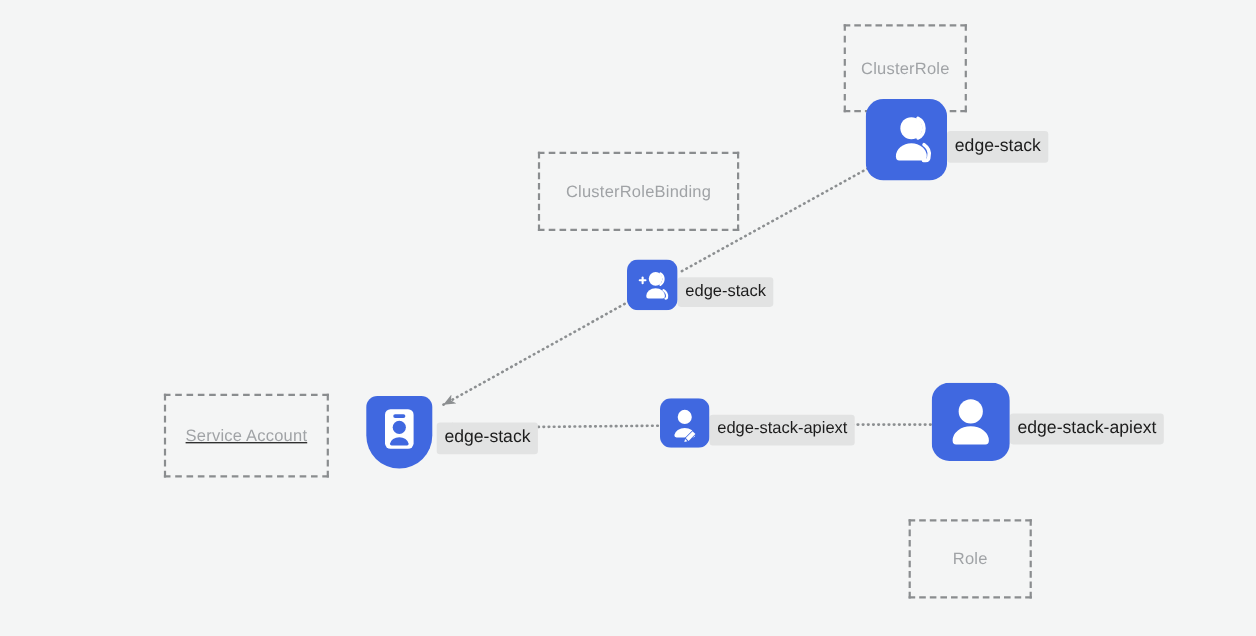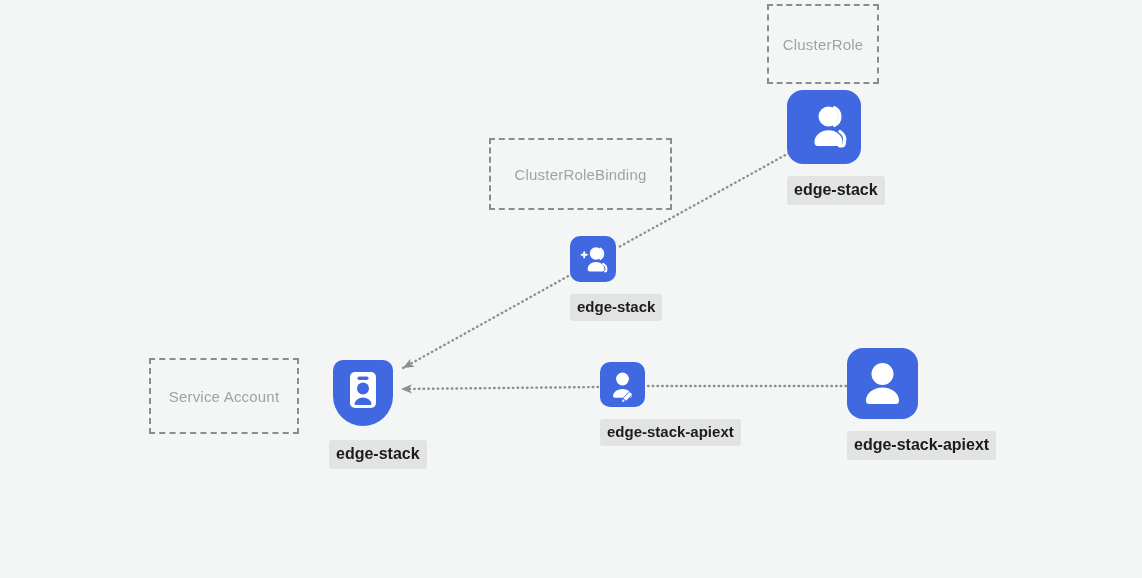--- a/index.html
+++ b/index.html
@@ -41,22 +41,22 @@
     color: #a0a3a6;
     font-size: 15px;
     font-family: "Liberation Sans", sans-serif;
     letter-spacing: 0.2px;
     white-space: nowrap;
   }
   
   .node {
     position: absolute;
     display: flex;
-    flex-direction: column;
-    font-weight: bold;
+    flex-direction: row;
+    align-items: center;
   }
   .node-icon {
     position: relative;
     display: block;
   }
   .node-label {
     margin-top: 8px;
     background: #e2e3e3;
     color: #1c1c1c;
     font-size: 16px;
@@ -84,33 +84,36 @@
 
     <line x1="789" y1="153" x2="617" y2="248" stroke="#8c8f91" stroke-width="2.4" stroke-dasharray="0.5 4.2" stroke-linecap="round"></line>
 
     <line x1="572" y1="274" x2="403" y2="368" stroke="#8c8f91" stroke-width="2.4" stroke-dasharray="0.5 4.2" stroke-linecap="round" marker-end="url(#arrowhead)"></line>
 
     <line x1="846" y1="386" x2="648" y2="386" stroke="#8c8f91" stroke-width="2.4" stroke-dasharray="0.5 4.2" stroke-linecap="round"></line>
 
     <line x1="598" y1="387" x2="401" y2="389" stroke="#8c8f91" stroke-width="2.4" stroke-dasharray="0.5 4.2" stroke-linecap="round" marker-end="url(#arrowhead)"></line>
   </svg>
 
-  <div class="group-box" style="left:767px; top:4px; width:112px; height:80px;">
+  <div class="group-box" style="left:767px; top:22px; width:112px; height:80px;">
     <span class="group-label">ClusterRole</span>
   </div>
 
   <div class="group-box" style="left:489px; top:138px; width:183px; height:72px;">
     <span class="group-label">ClusterRoleBinding</span>
   </div>
 
-  <div class="group-box" style="left:149px; top:358px; width:150px; height:76px;">
+  <div class="group-box" style="left:149px; top:358px; width:150px; height:76px;text-decoration:underline;">
     <span class="group-label">Service Account</span>
   </div>
 
 
+  <div class="group-box" style="left:826px; top:472px; width:112px; height:72px;">
+    <span class="group-label">Role</span>
+  </div>
 
   <div class="node" style="left:787px; top:90px;">
     <span class="node-icon">
       <svg width="74" height="74" viewBox="0 0 74 74">
         <rect x="0" y="0" width="74" height="74" rx="16" ry="16" fill="#4068e0"></rect>
         <g fill="#ffffff">
           <circle cx="41.5" cy="26.5" r="10"></circle>
           <path d="M 27.5 52 a 13 11 0 0 1 28 0 q 0 4 -3 4 l -22 0 q -3 0 -3 -4 z"></path>
         </g>
         <g fill="none" stroke="#ffffff" stroke-width="3.2" stroke-linecap="round">

